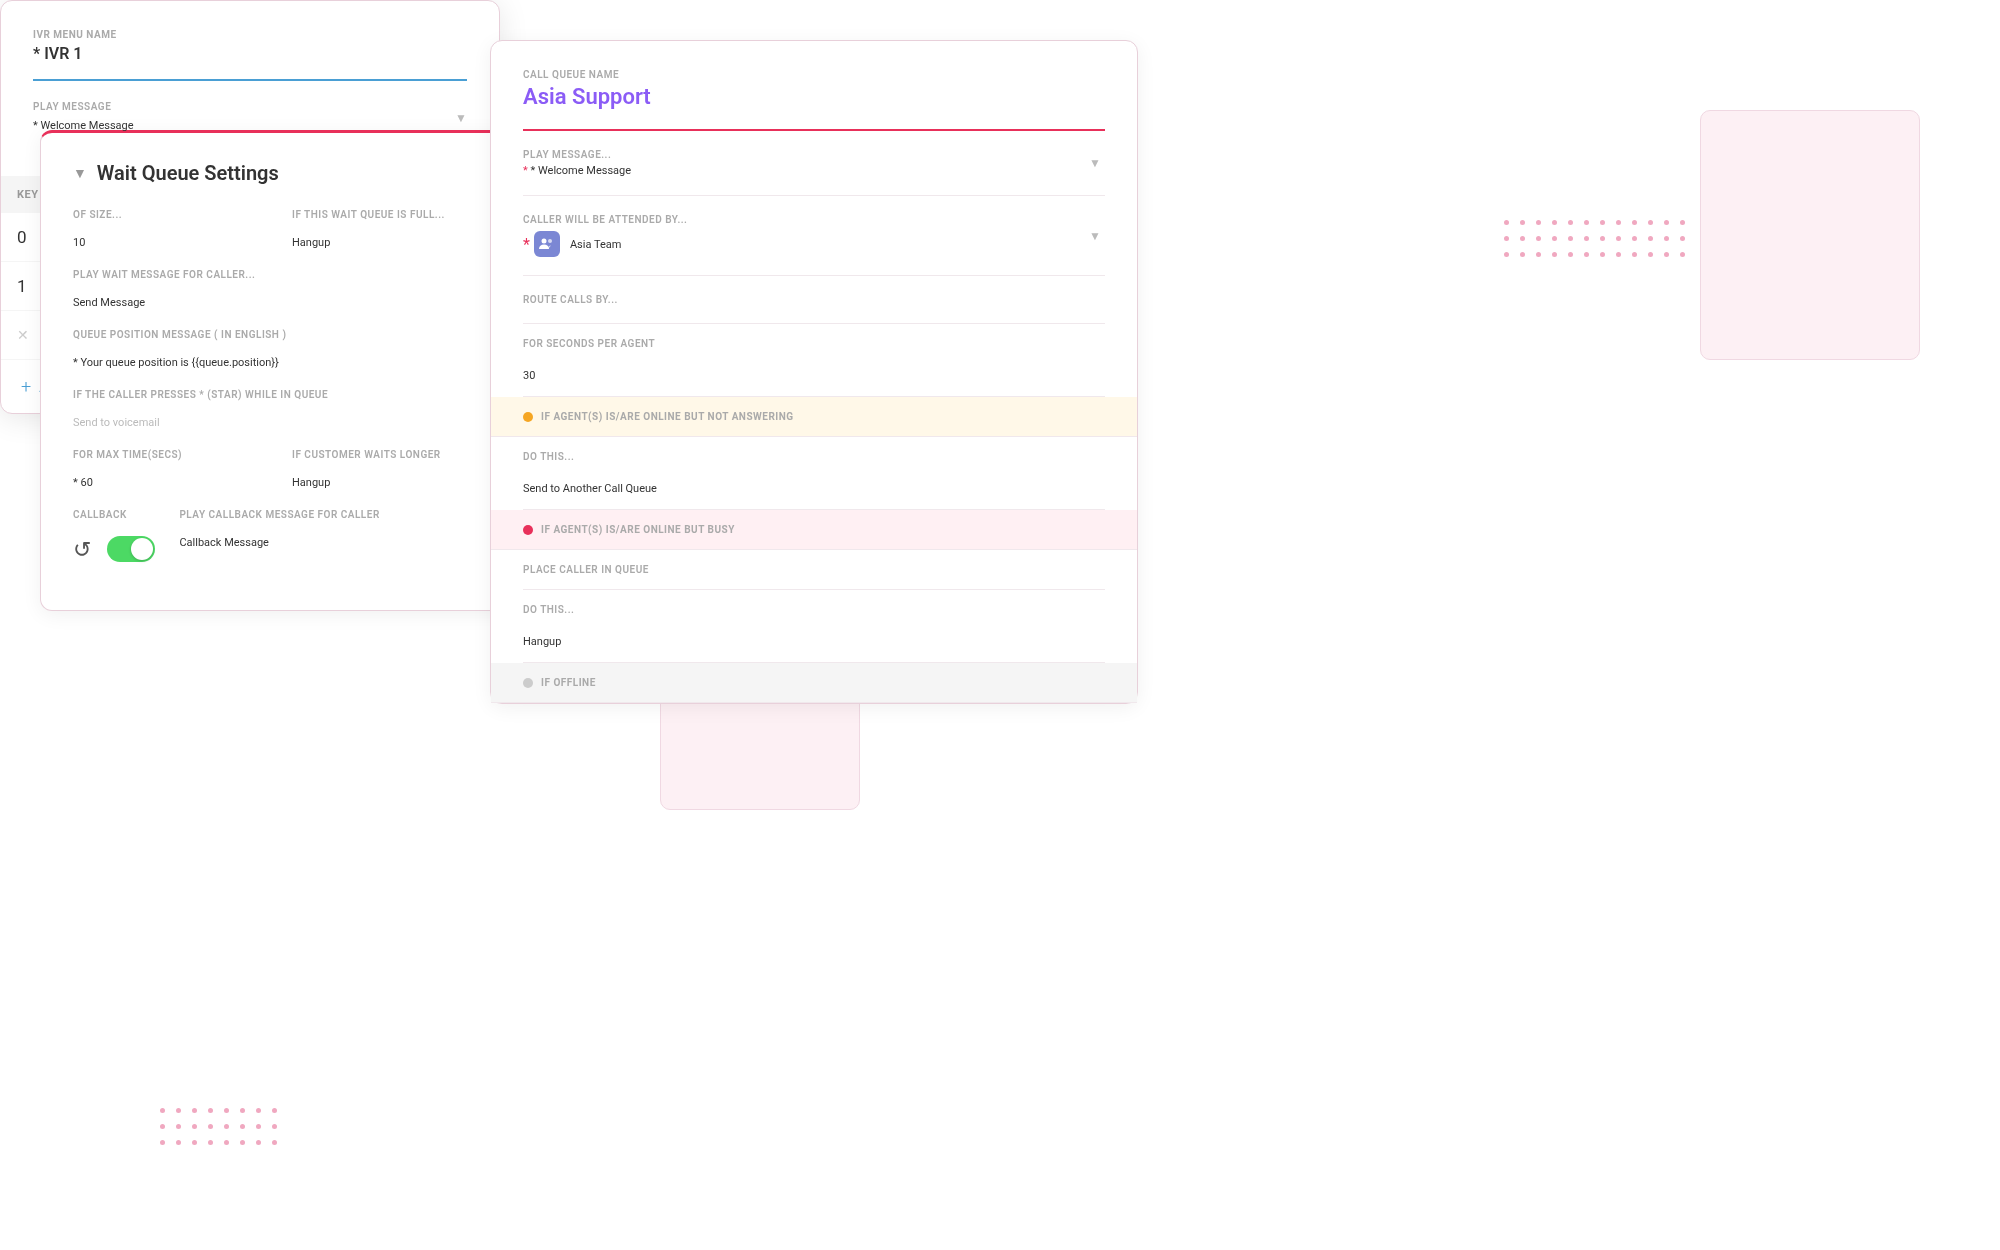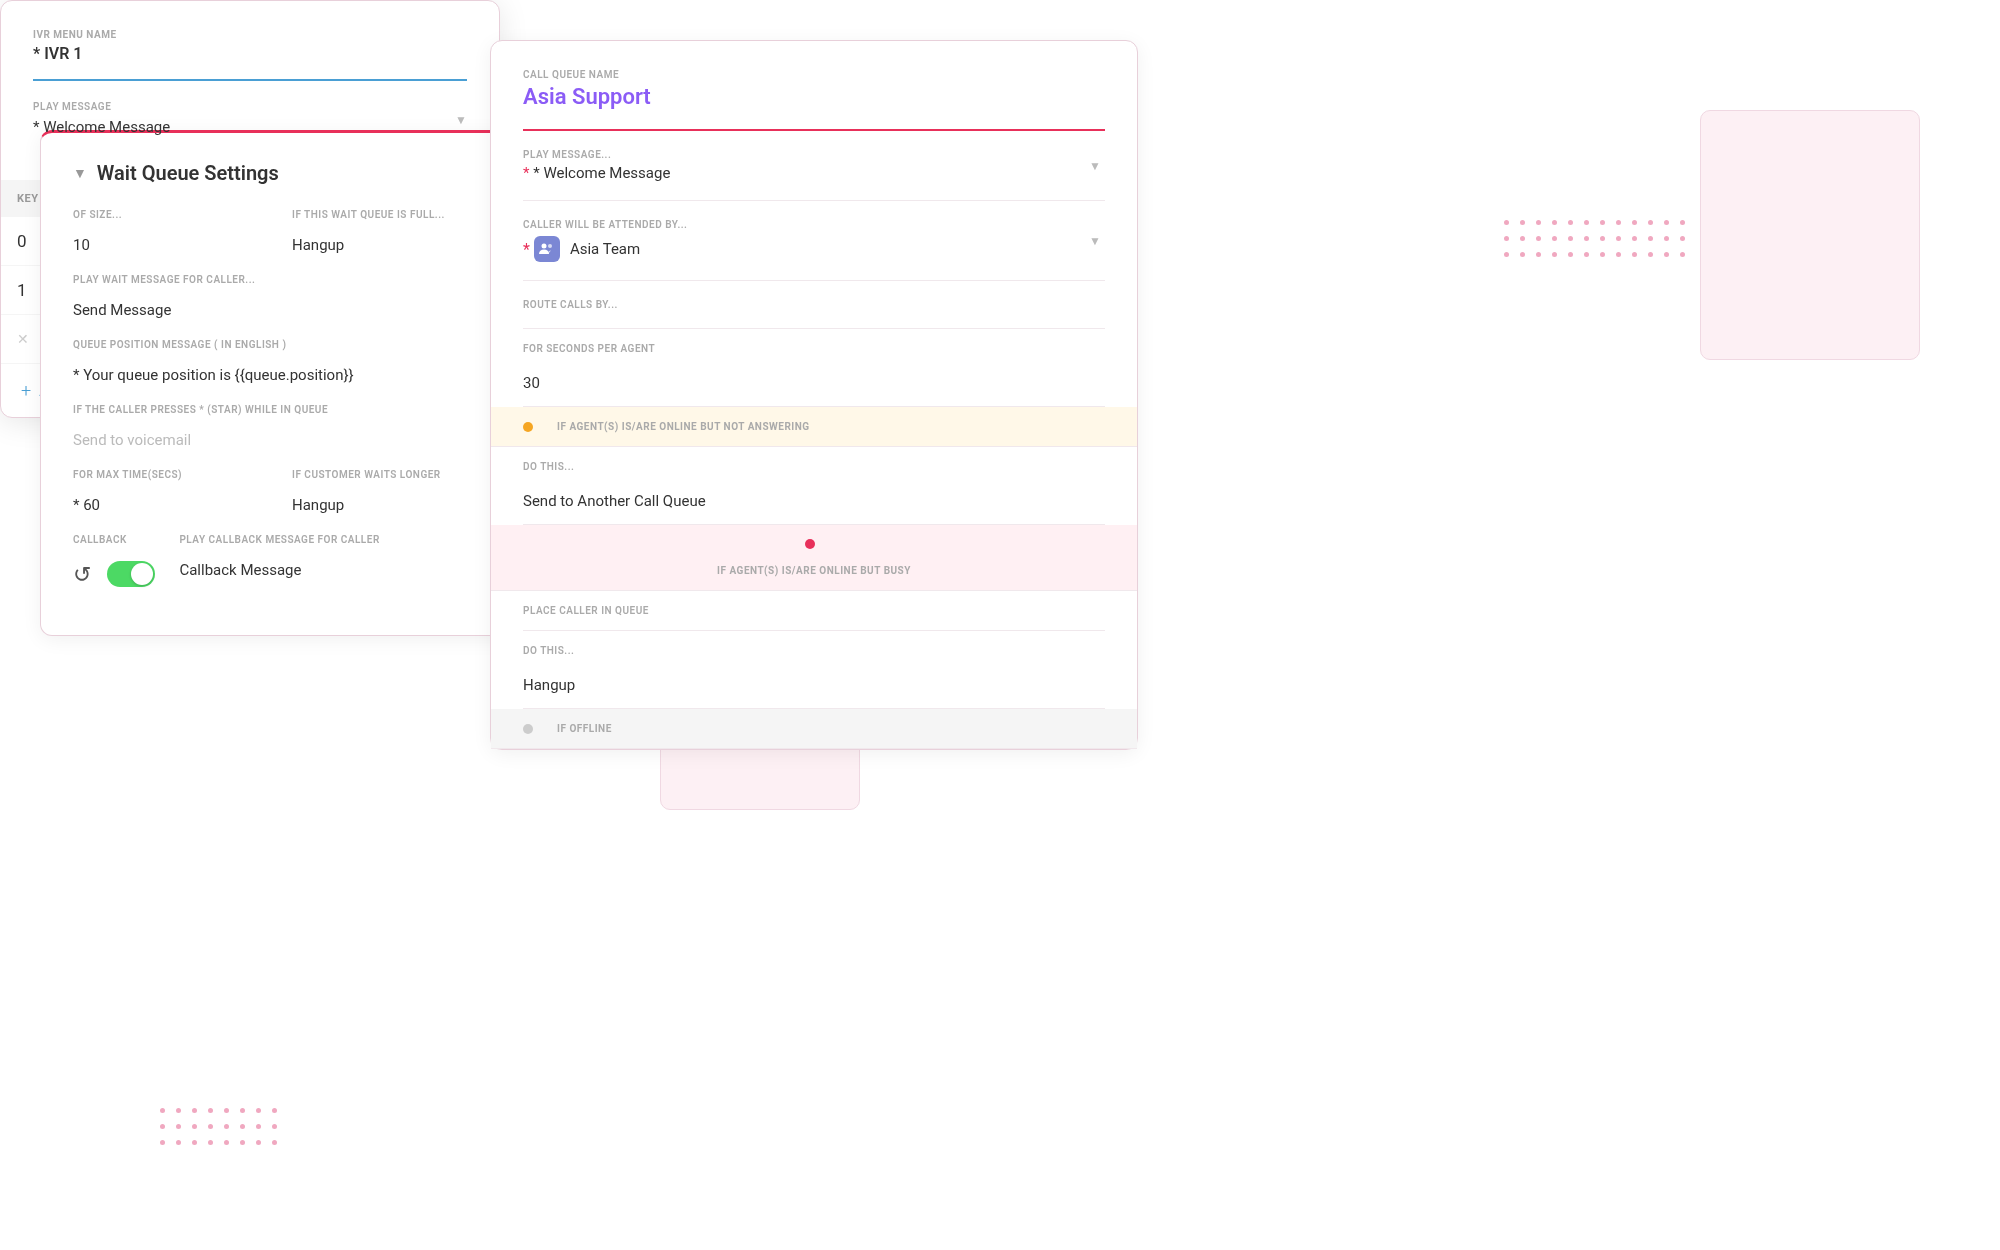--- a/index.html
+++ b/index.html
@@ -74,21 +74,21 @@
 
     .field-label {
       font-size: 10px;
       font-weight: 600;
       color: #aaa;
       letter-spacing: 0.5px;
       text-transform: uppercase;
     }
 
     .field-value {
-      font-size: 15px;
+      font-size: 11px;
       color: #333;
       font-weight: 400;
     }
 
     .toggle-row {
       display: flex;
       align-items: center;
       gap: 16px;
     }
 
@@ -194,21 +194,20 @@
 
     .status-dot.orange { background: #f5a623; }
     .status-dot.red { background: #e8305a; }
     .status-dot.gray { background: #ccc; }
 
     .if-agent-row {
       display: flex;
       align-items: center;
       padding: 14px 0 10px;
       border-bottom: 1px solid #f0e8ec;
-      gap: 16px;
     }
 
     .if-agent-label {
       font-size: 10px;
       font-weight: 700;
       color: #aaa;
       letter-spacing: 0.5px;
       text-transform: uppercase;
     }
 
@@ -563,21 +562,21 @@
       <div class="if-agent-row" style="background:#fff8e8;margin:0 -32px;padding:14px 32px;">
         <span class="status-dot orange"></span>
         <span class="if-agent-label">IF AGENT(S) IS/ARE ONLINE BUT NOT ANSWERING</span>
       </div>
 
       <div class="field-group" style="padding:14px 0;border-bottom:1px solid #f0e8ec;">
         <span class="field-label">DO THIS...</span>
         <span class="field-value" style="margin-top:4px;">Send to Another Call Queue</span>
       </div>
 
-      <div class="if-agent-row" style="background:#fff0f3;margin:0 -32px;padding:14px 32px;flex-direction:column;">
+      <div class="if-agent-row" style="background:#fff0f3;margin:0 -32px;padding:14px 32px;">
         <span class="status-dot red"></span>
         <span class="if-agent-label">IF AGENT(S) IS/ARE ONLINE BUT BUSY</span>
       </div>
 
       <div class="field-group" style="padding:14px 0;border-bottom:1px solid #f0e8ec;">
         <span class="field-label">PLACE CALLER IN QUEUE</span>
       </div>
 
       <div class="field-group" style="padding:14px 0;border-bottom:1px solid #f0e8ec;">
         <span class="field-label">DO THIS...</span>

